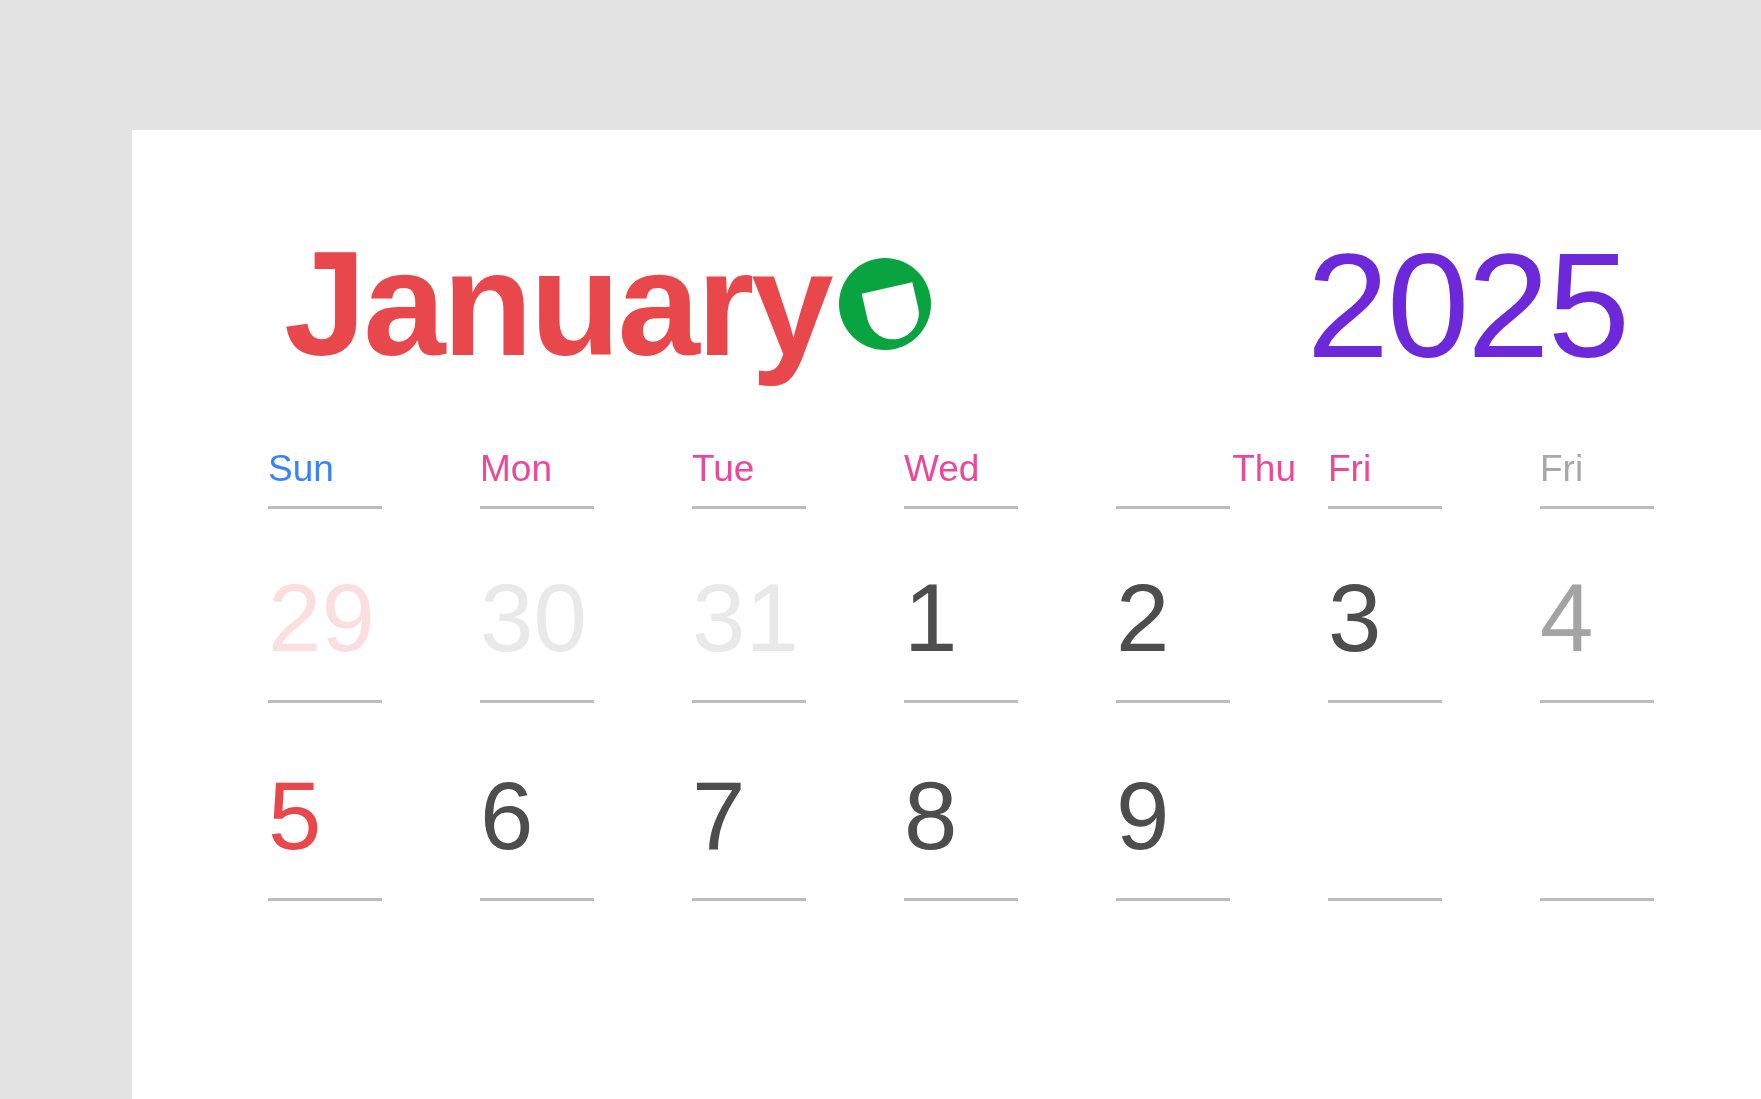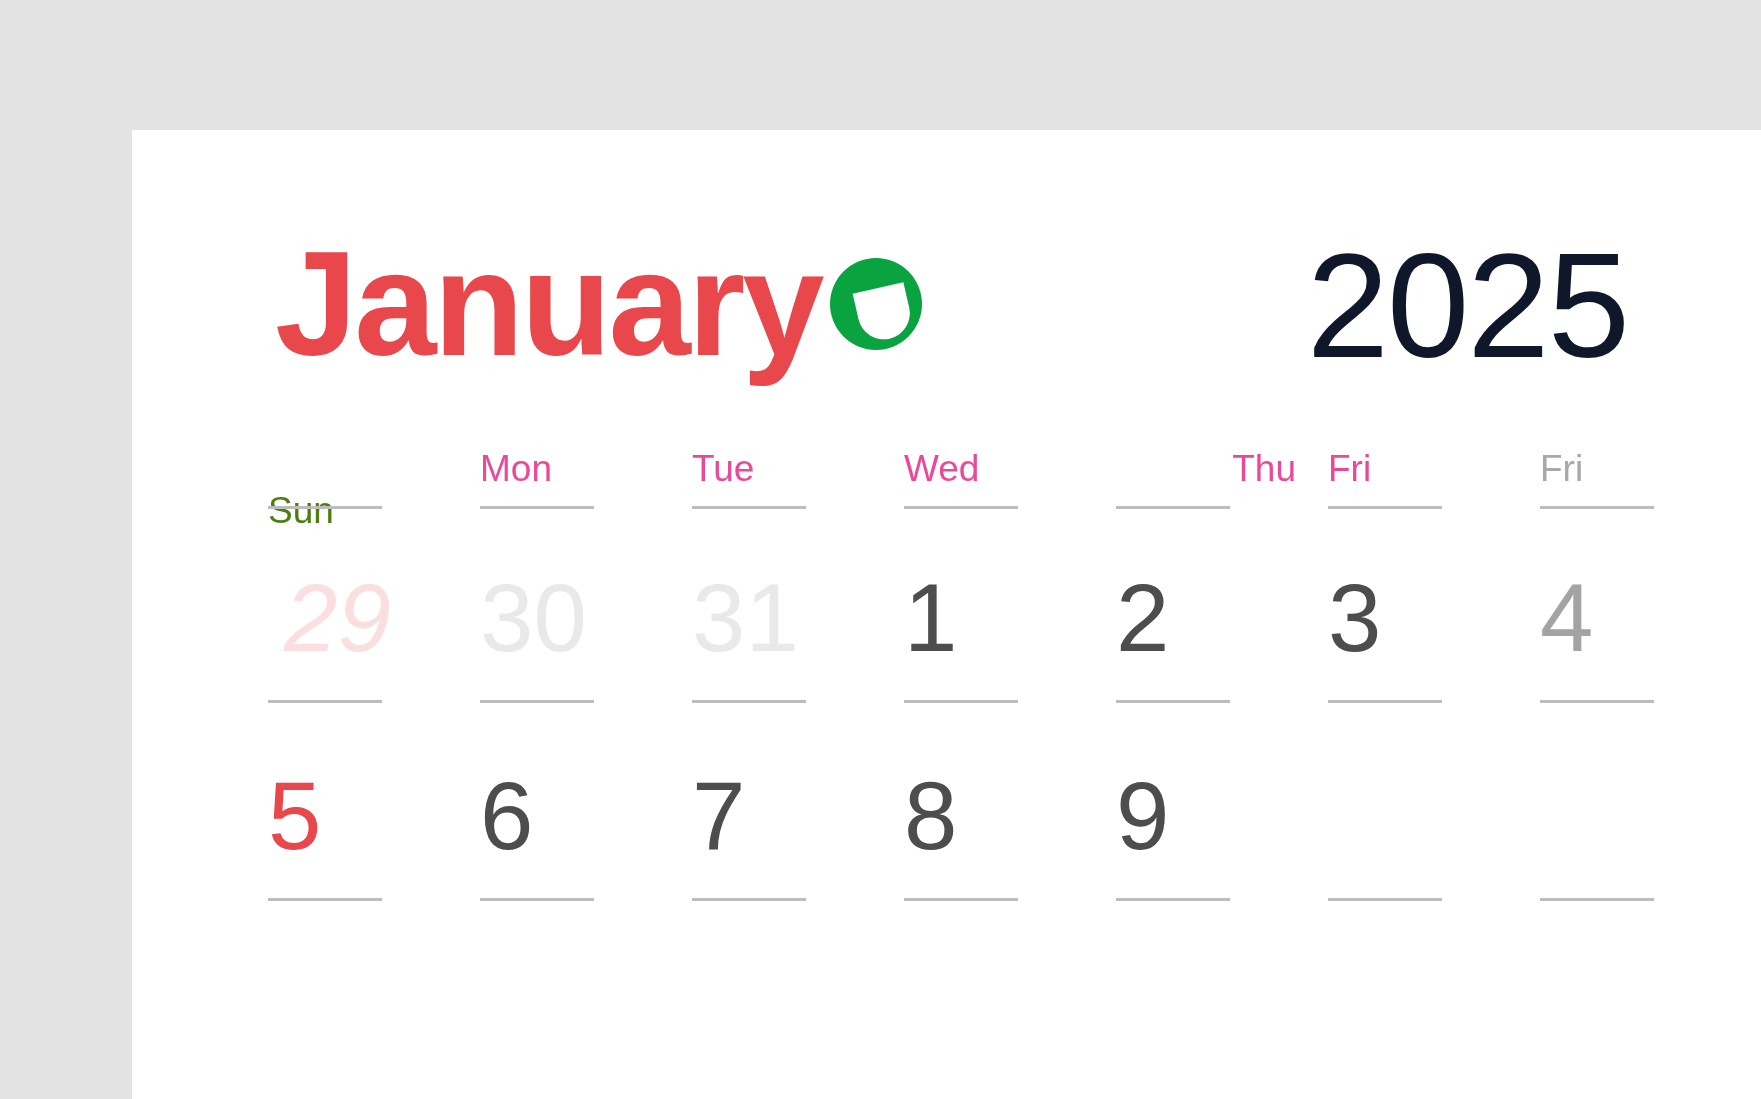--- a/index.html
+++ b/index.html
@@ -35,21 +35,21 @@
   #header {
     position: absolute;
     left: 136px;        
     top: 100px;
     width: 1360px;
     height: 180px;
   }
 
   #month-block {
     position: absolute;
-    left: 7px;
+    left: 16px;
     top: 0;
     display: flex;
     align-items: center;
   }
 
   #month-name {
     font-size: 148px;
     font-weight: bold;
     color: #e8474b;
     line-height: 1;
@@ -79,21 +79,21 @@
     transform: rotate(-13deg);
     transform-origin: 50% 0%;
   }
 
   #year {
     position: absolute;
     right: 0;
     top: 2px;
     font-size: 148px;
     font-weight: normal;
-    color: #0f172a;
+    color: #6d28d9;
     line-height: 1;
     letter-spacing: -2px;
   }
 
   
   #weekdays {
     position: absolute;
     left: 136px;
     top: 320px;
     width: 1500px;
@@ -103,21 +103,21 @@
     position: absolute;
     top: 0;
     width: 180px;
   }
   .weekday .wd-label {
     font-size: 37px;
     line-height: 1;
     color: #ec4899;
     white-space: nowrap;
   }
-  .weekday.is-sunday .wd-label { color: #4d7c0f; margin-top: 42px; }
+  .weekday.is-sunday .wd-label { color: #3b82f6; }
   .weekday.is-saturday .wd-label { color: #a8a8a8; }
 
   .weekday .wd-rule {
     position: absolute;
     left: 0;
     top: 56px;
     width: 114px;
     height: 3px;
     background: #bdbdbd;
   }
@@ -203,21 +203,21 @@
           <div class="wd-rule"></div>
         </div>
         <div class="weekday is-saturday" style="left: 1272px;">
           <div class="wd-label">Fri</div>
           <div class="wd-rule"></div>
         </div>
       </div>
 
     <div id="grid">
         <div class="week-row">
-          <div class="day-cell is-sunday is-outside" style="left: 16px; font-style: italic;">
+          <div class="day-cell is-sunday is-outside" style="left: 0px;">
             <span class="day-num">29</span>
           </div>
           <div class="row-rule" style="left: 0px;"></div>
           <div class="day-cell is-outside" style="left: 212px;">
             <span class="day-num">30</span>
           </div>
           <div class="row-rule" style="left: 212px;"></div>
           <div class="day-cell is-outside" style="left: 424px;">
             <span class="day-num">31</span>
           </div>

